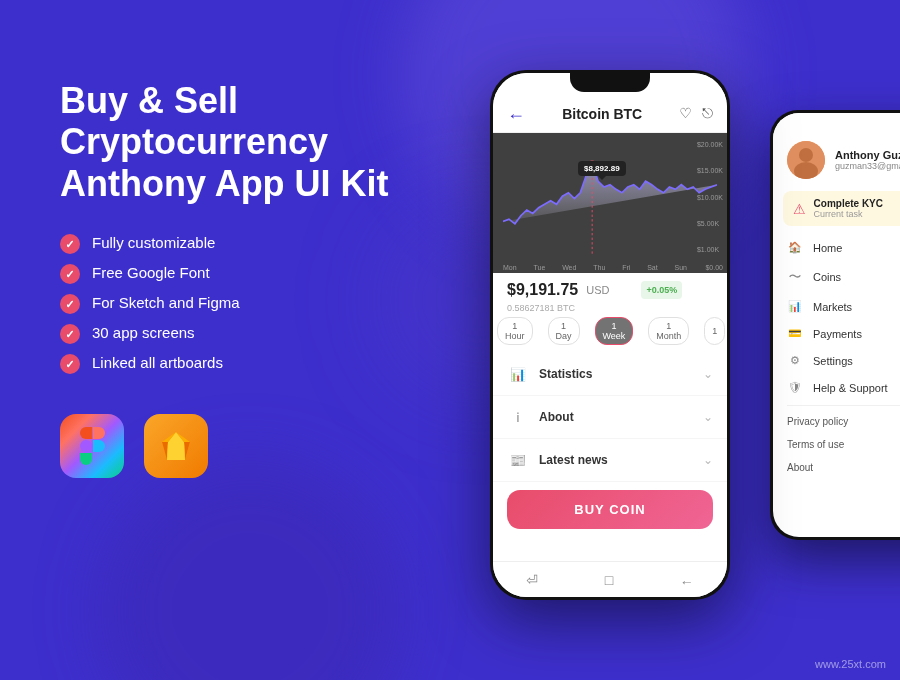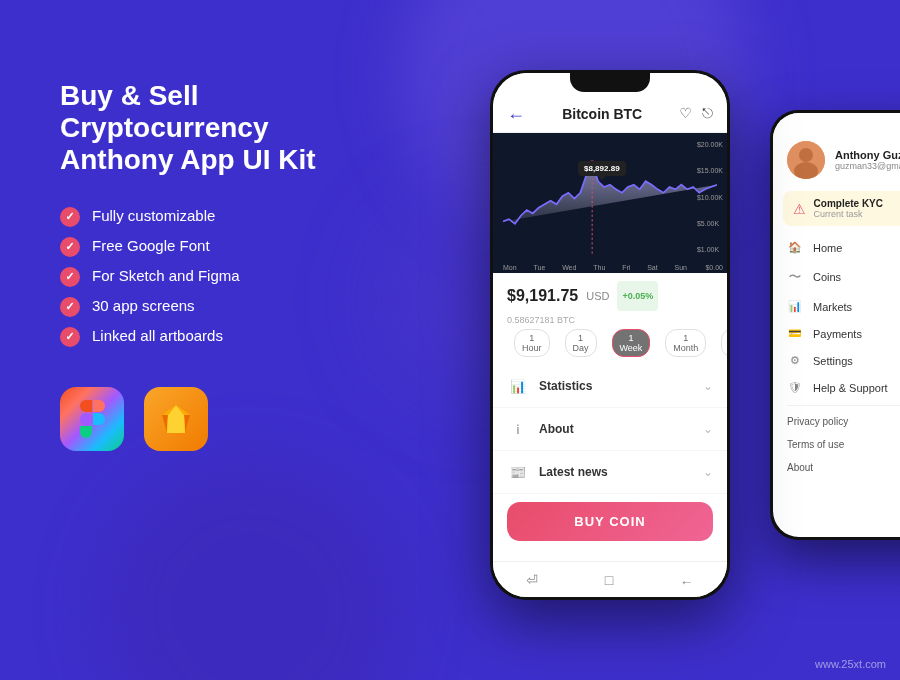--- a/index.html
+++ b/index.html
@@ -46,21 +46,21 @@
 
     
     .left-panel {
       position: absolute;
       left: 60px;
       top: 80px;
       width: 380px;
     }
 
     .main-title {
-      font-size: 28px;
+      font-size: 36px;
       font-weight: 800;
       color: #fff;
       line-height: 1.15;
       margin-bottom: 30px;
     }
 
     .features {
       list-style: none;
       margin-bottom: 40px;
     }
@@ -169,21 +169,21 @@
     }
     .phone-actions {
       display: flex;
       gap: 10px;
       color: #555;
       font-size: 14px;
     }
 
     
     .chart-area {
-      background: #0f172a;
+      background: #404040;
       height: 140px;
       position: relative;
       padding: 8px 10px 0;
     }
     .chart-y-labels {
       position: absolute;
       right: 4px;
       top: 8px;
       bottom: 20px;
       display: flex;
@@ -246,36 +246,37 @@
     .price-currency {
       font-size: 11px;
       color: #888;
       font-weight: 500;
     }
     .price-change {
       background: #e8f5e9;
       color: #4caf50;
       font-size: 9px;
       font-weight: 700;
-      padding: 10px 5px;
+      padding: 4px 5px;
       border-radius: 4px;
+      margin-left: 24px;
     }
     .price-btc {
       font-size: 9px;
       color: #aaa;
       display: block;
       margin-top: -2px;
       padding-left: 14px;
     }
 
     
     .time-buttons {
       display: flex;
       gap: 15px;
-      padding: 4px 21px 8px;
+      padding: 4px 4px 8px;
       overflow: hidden;
     }
     .time-btn {
       font-size: 9px;
       padding: 3px 7px;
       border-radius: 12px;
       border: 1px solid #e0e0e0;
       color: #666;
       background: #fff;
       cursor: pointer;

